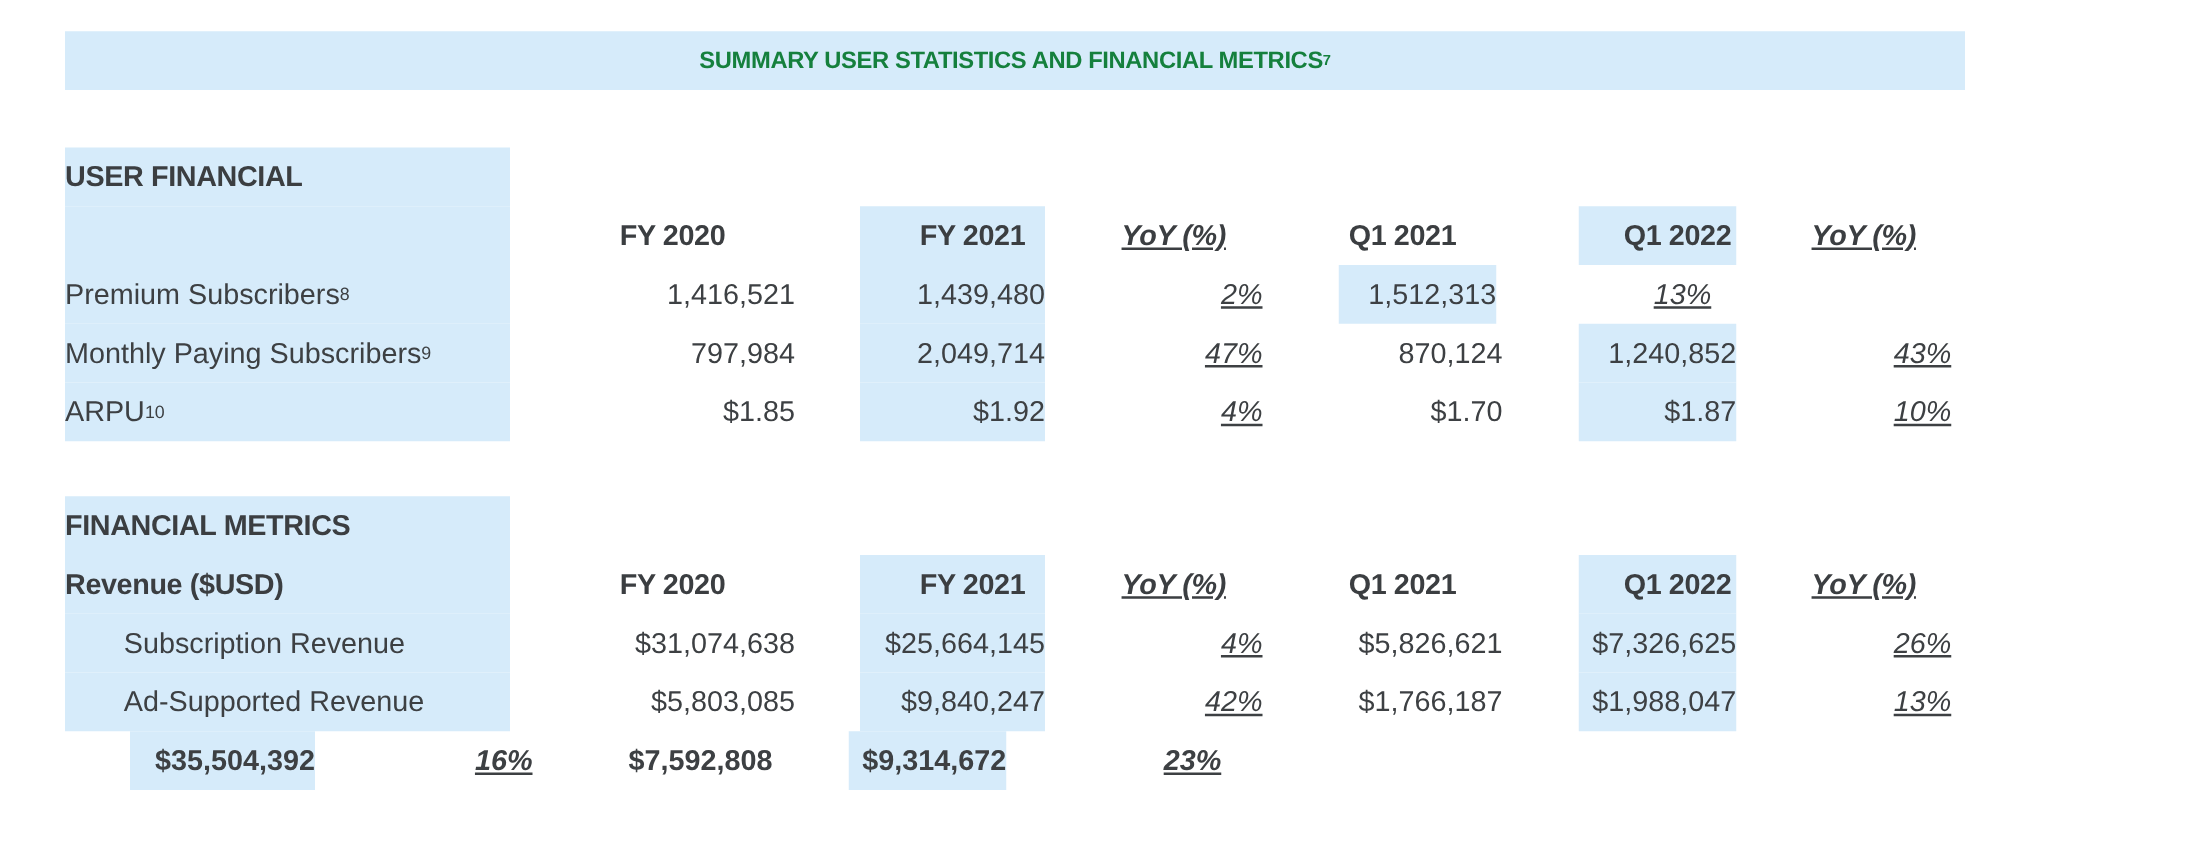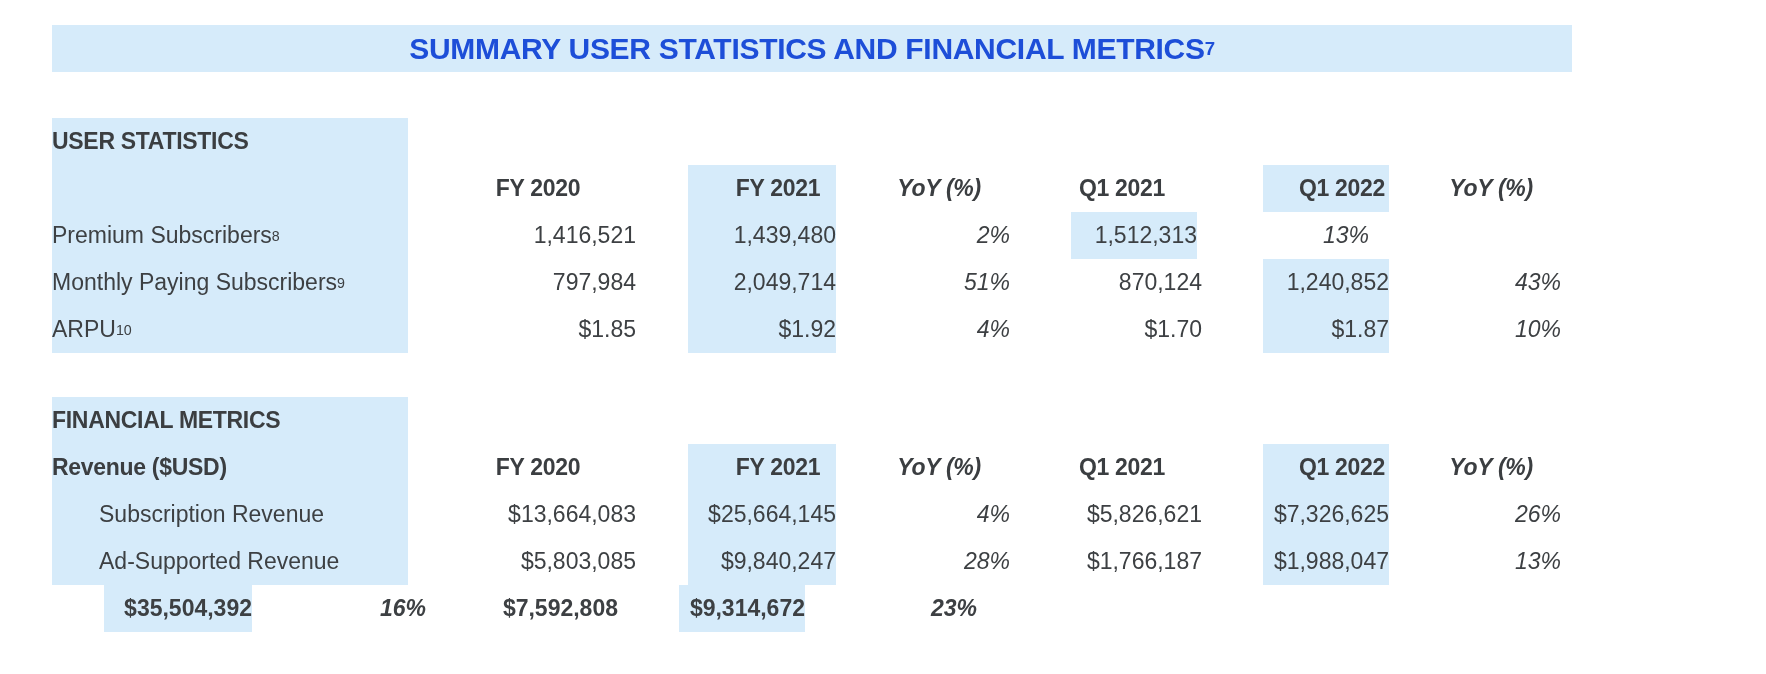--- a/index.html
+++ b/index.html
@@ -13,23 +13,23 @@
   }
   .sheet { position: relative; width: 1766px; height: 674px; background: #ffffff; }
 
   
   .title-band {
     position: absolute;
     left: 52px; top: 25px;
     width: 1520px; height: 47px;
     background: #d6ebfa;
     display: flex; align-items: center; justify-content: center;
-    font-size: 30px; font-weight: 700;
+    font-size: 19px; font-weight: 700;
     letter-spacing: -0.3px;
-    color: #1d4ed8;
+    color: #15803d;
   }
 
   
   .tbl { position: absolute; left: 52px; width: 1520px; }
   .tbl-user { top: 118px; }
   .tbl-fin  { top: 397px; }
 
   .tr { display: flex; height: 47px; align-items: center; font-size: 23px; }
 
   
@@ -39,41 +39,41 @@
   .c4 { width: 148px; text-align: left; height: 100%; display:flex; align-items:center; justify-content:flex-end; }
   .c5 { width: 174px; text-align: right; }
   .c6 { width: 192px; text-align: right; }
   .c7 { width: 61px;  }
   .c8 { width: 126px; text-align: right; height: 100%; display:flex; align-items:center; justify-content:flex-end; }
   .c9 { width: 172px; text-align: right; }
 
   .center  { justify-content: center !important; text-align: center !important; padding-left: 32px; }
   .hl      { background: #d6ebfa; }
   .b       { font-weight: 700; }
-  .it      { font-style: italic; }
+  .it      { font-style: italic; text-decoration: underline; }
   .hdr     { font-weight: 700; letter-spacing: -0.3px; color: #3b3e41; }
   .indent  { padding-left: 47px; }
 
   sup { font-size: 62%; line-height: 0; vertical-align: super; }
 </style>
 </head>
 <body>
 
 <div class="sheet">
 
   <div class="title-band">
     <span>SUMMARY USER STATISTICS AND FINANCIAL METRICS</span>
       <sup>7</sup>
   </div>
 
   <div class="tbl tbl-user">
 
     <div class="tr">
       <div class="c1 hl hdr">
-        <span>USER STATISTICS</span>
+        <span>USER FINANCIAL</span>
       </div>
       <div class="c2"></div>
         <div class="c3"></div>
       <div class="c4"></div>
         <div class="c5"></div>
       <div class="c6"></div>
         <div class="c7"></div>
       <div class="c8"></div>
         <div class="c9"></div>
     </div>
@@ -105,21 +105,21 @@
     </div>
 
     <div class="tr">
       <div class="c1 hl">
         <span>Monthly Paying Subscribers</span>
           <sup>9</sup>
       </div>
       <div class="c2">797,984</div>
       <div class="c3"></div>
       <div class="c4 hl">2,049,714</div>
-      <div class="c5 it">51%</div>
+      <div class="c5 it">47%</div>
       <div class="c6">870,124</div>
       <div class="c7"></div>
       <div class="c8 hl">1,240,852</div>
       <div class="c9 it">43%</div>
     </div>
 
     <div class="tr">
       <div class="c1 hl">
         <span>ARPU</span>
           <sup>10</sup>
@@ -162,38 +162,38 @@
       <div class="c6 hdr center">Q1 2021</div>
       <div class="c7"></div>
       <div class="c8 hl hdr center">Q1 2022</div>
       <div class="c9 hdr it center">YoY (%)</div>
     </div>
 
     <div class="tr">
       <div class="c1 hl">
         <span class="indent">Subscription Revenue</span>
       </div>
-      <div class="c2">$13,664,083</div>
+      <div class="c2">$31,074,638</div>
       <div class="c3"></div>
       <div class="c4 hl">$25,664,145</div>
       <div class="c5 it">4%</div>
       <div class="c6">$5,826,621</div>
       <div class="c7"></div>
       <div class="c8 hl">$7,326,625</div>
       <div class="c9 it">26%</div>
     </div>
 
     <div class="tr">
       <div class="c1 hl">
         <span class="indent">Ad-Supported Revenue</span>
       </div>
       <div class="c2">$5,803,085</div>
       <div class="c3"></div>
       <div class="c4 hl">$9,840,247</div>
-      <div class="c5 it">28%</div>
+      <div class="c5 it">42%</div>
       <div class="c6">$1,766,187</div>
       <div class="c7"></div>
       <div class="c8 hl">$1,988,047</div>
       <div class="c9 it">13%</div>
     </div>
 
     <div class="tr b">
       <div class="c3"></div>
       <div class="c4 hl">$35,504,392</div>
       <div class="c5 it">16%</div>

